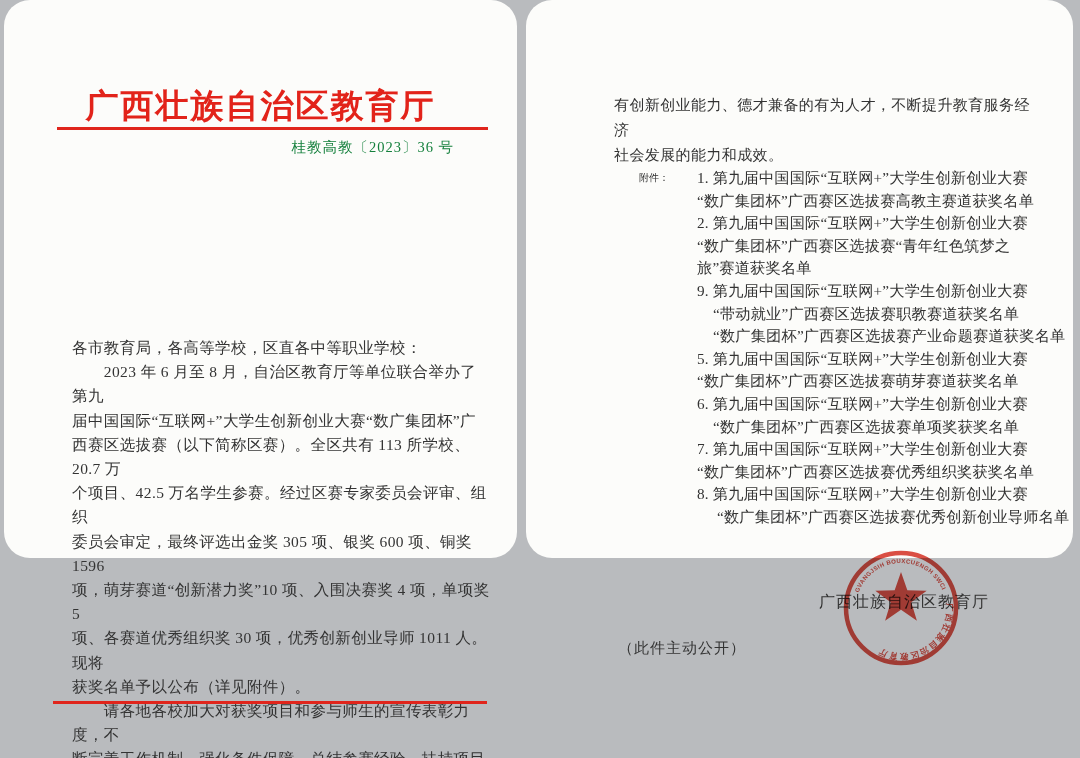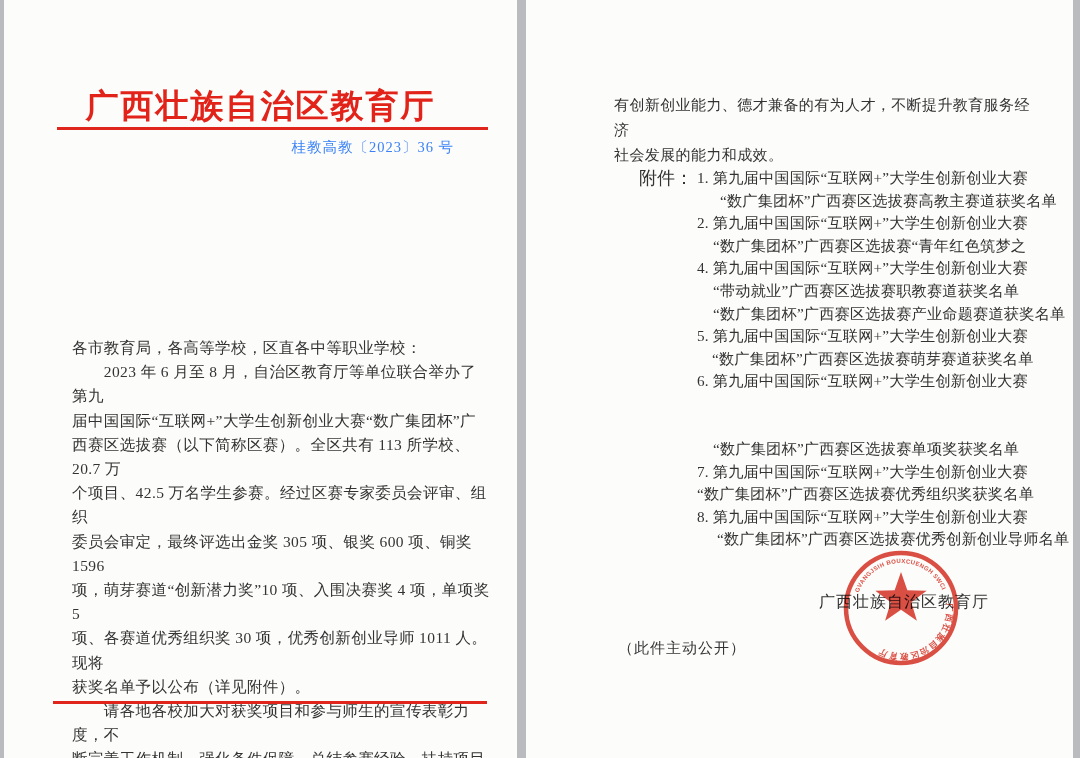--- a/index.html
+++ b/index.html
@@ -1,35 +1,35 @@
 <!DOCTYPE html>
 <html><head>
 <meta charset="utf-8">
 <style>
   html,body{margin:0;padding:0;}
   body{
     width:1080px;height:758px;position:relative;overflow:hidden;
     background:#b9bbbe;
     font-family:"Liberation Serif","DejaVu Serif",serif;
   }
-  .page{position:absolute;top:0;height:758px;background:#fcfcfa;}
+  .page{position:absolute;top:0;height:558px;background:#fcfcfa;border-radius:26px;}
   #left-page{left:4px;width:513px;}
   #right-page{left:526px;width:547px;}
 
   .abs{position:absolute;}
 
   
   .agency-header{
     left:0;right:0;top:84px;text-align:center;
     font-size:33px;font-weight:bold;color:#e2231a;letter-spacing:2px;
     white-space:nowrap;
   }
   .red-rule{left:53px;width:431px;top:127px;height:3px;background:#e0251c;}
   .doc-number{
-    right:63px;top:138px;font-size:14.5px;color:#3b82f6;letter-spacing:1px;
+    right:63px;top:138px;font-size:14.5px;color:#15803d;letter-spacing:1px;
   }
   .notice-title{
     left:0;right:0;top:191px;text-align:center;
     font-size:21px;line-height:31px;font-weight:bold;color:#1e1e1e;
     white-space:pre-line;letter-spacing:0.5px;
   }
   .doc-body{
     left:68px;width:420px;top:336px;
     font-size:15.5px;line-height:24.2px;color:#333;
     letter-spacing:0.4px;
@@ -37,21 +37,21 @@
   .doc-body div{white-space:pre-line;}
   .footer-rule{left:49px;width:434px;top:701px;height:3px;background:#e0251c;}
 
   
   .cont-par{
     left:88px;width:428px;top:93px;
     font-size:15px;line-height:25px;color:#333;letter-spacing:0.4px;
     white-space:pre-line;
   }
   .attach-label{
-    left:113px;top:167px;font-size:18px;line-height:22.6px;color:#333;
+    left:113px;top:167px;font-size:10px;line-height:22.6px;color:#333;
   }
   .attach-list{
     left:171px;width:360px;top:167px;
     font-size:15.2px;line-height:22.6px;color:#333;letter-spacing:0.2px;
   }
   .attach-line{white-space:nowrap;}
   .signature{
     left:288px;width:180px;top:589px;text-align:center;
     font-size:16px;line-height:25px;color:#333;letter-spacing:1px;
   }
@@ -89,30 +89,31 @@
   <div class="abs footer-rule"></div>
 </div>
 
 <div class="page" id="right-page">
   <div class="abs cont-par">有创新创业能力、德才兼备的有为人才，不断提升教育服务经济
 社会发展的能力和成效。</div>
   <div class="abs attach-label">附件：</div>
   <div class="abs attach-list">
 
   <div class="attach-line">1. 第九届中国国际“互联网+”大学生创新创业大赛</div>
-      <div class="attach-line" style="margin-left: 0; text-align: right;">“数广集团杯”广西赛区选拔赛高教主赛道获奖名单</div>
+      <div class="attach-line" style="margin-left: 0;">“数广集团杯”广西赛区选拔赛高教主赛道获奖名单</div>
       <div class="attach-line">2. 第九届中国国际“互联网+”大学生创新创业大赛</div>
-      <div class="attach-line" style="margin-left: 16px;">“数广集团杯”广西赛区选拔赛“青年红色筑梦之</div>
-      <div class="attach-line">4. 第九届中国国际“互联网+”大学生创新创业大赛</div>
+      <div class="attach-line" style="">“数广集团杯”广西赛区选拔赛“青年红色筑梦之</div>
+      <div class="attach-line">旅”赛道获奖名单</div>
+      <div class="attach-line">9. 第九届中国国际“互联网+”大学生创新创业大赛</div>
       <div class="attach-line" style="margin-left: 16px;">“带动就业”广西赛区选拔赛职教赛道获奖名单</div>
       <div class="attach-line" style="margin-left: 16px;">“数广集团杯”广西赛区选拔赛产业命题赛道获奖名单</div>
       <div class="attach-line">5. 第九届中国国际“互联网+”大学生创新创业大赛</div>
-      <div class="attach-line" style="margin-left: 15px;">“数广集团杯”广西赛区选拔赛萌芽赛道获奖名单</div>
+      <div class="attach-line" style="margin-left: 0;">“数广集团杯”广西赛区选拔赛萌芽赛道获奖名单</div>
       <div class="attach-line">6. 第九届中国国际“互联网+”大学生创新创业大赛</div>
-      <div class="attach-line" style="margin-left: 16px; margin-top: 45px;">“数广集团杯”广西赛区选拔赛单项奖获奖名单</div>
+      <div class="attach-line" style="margin-left: 16px;">“数广集团杯”广西赛区选拔赛单项奖获奖名单</div>
       <div class="attach-line">7. 第九届中国国际“互联网+”大学生创新创业大赛</div>
       <div class="attach-line" style="">“数广集团杯”广西赛区选拔赛优秀组织奖获奖名单</div>
       <div class="attach-line">8. 第九届中国国际“互联网+”大学生创新创业大赛</div>
       <div class="attach-line" style="margin-left: 20px;">“数广集团杯”广西赛区选拔赛优秀创新创业导师名单</div>
     </div>
   <div class="abs signature">
     <div>广西壮族自治区教育厅</div>
   </div>
   <div class="abs disclosure">（此件主动公开）</div>
 

